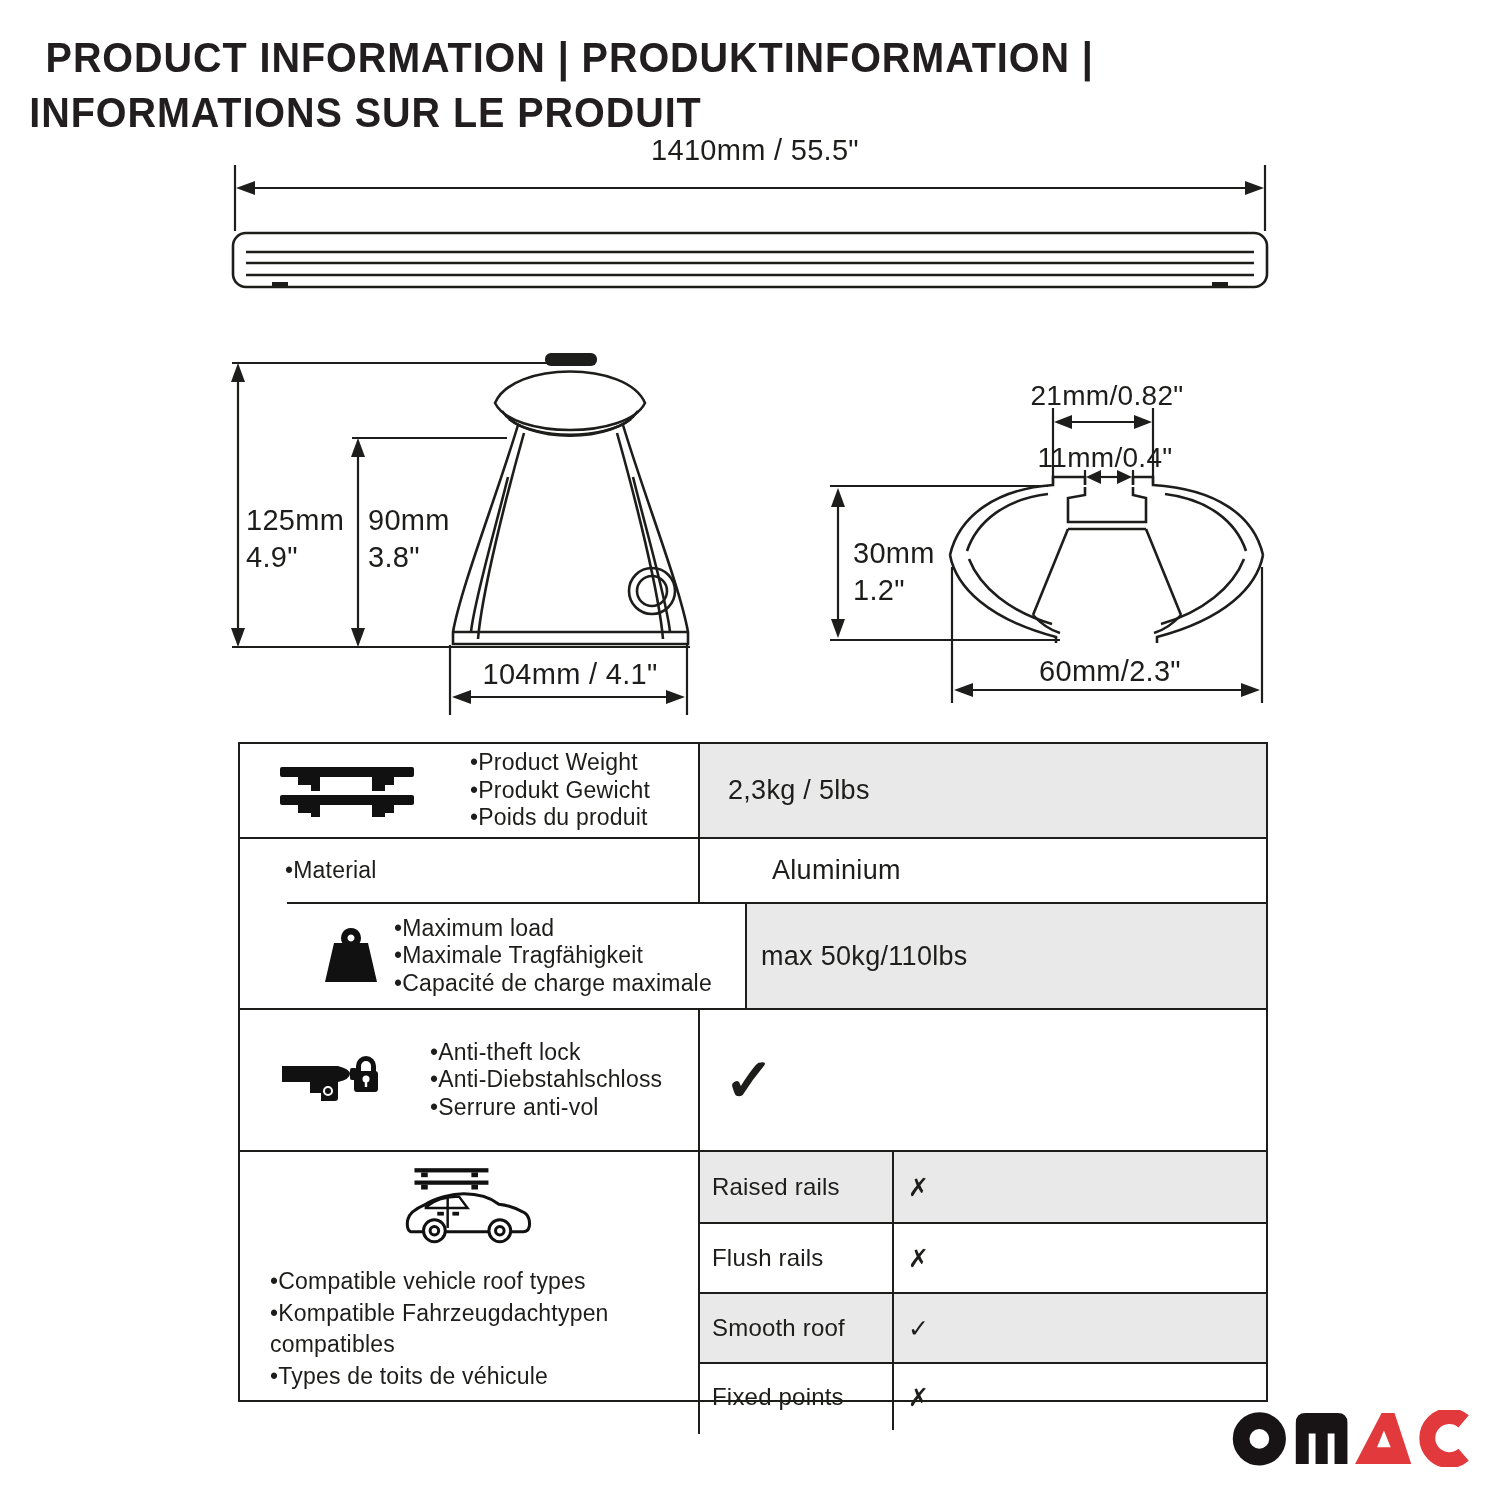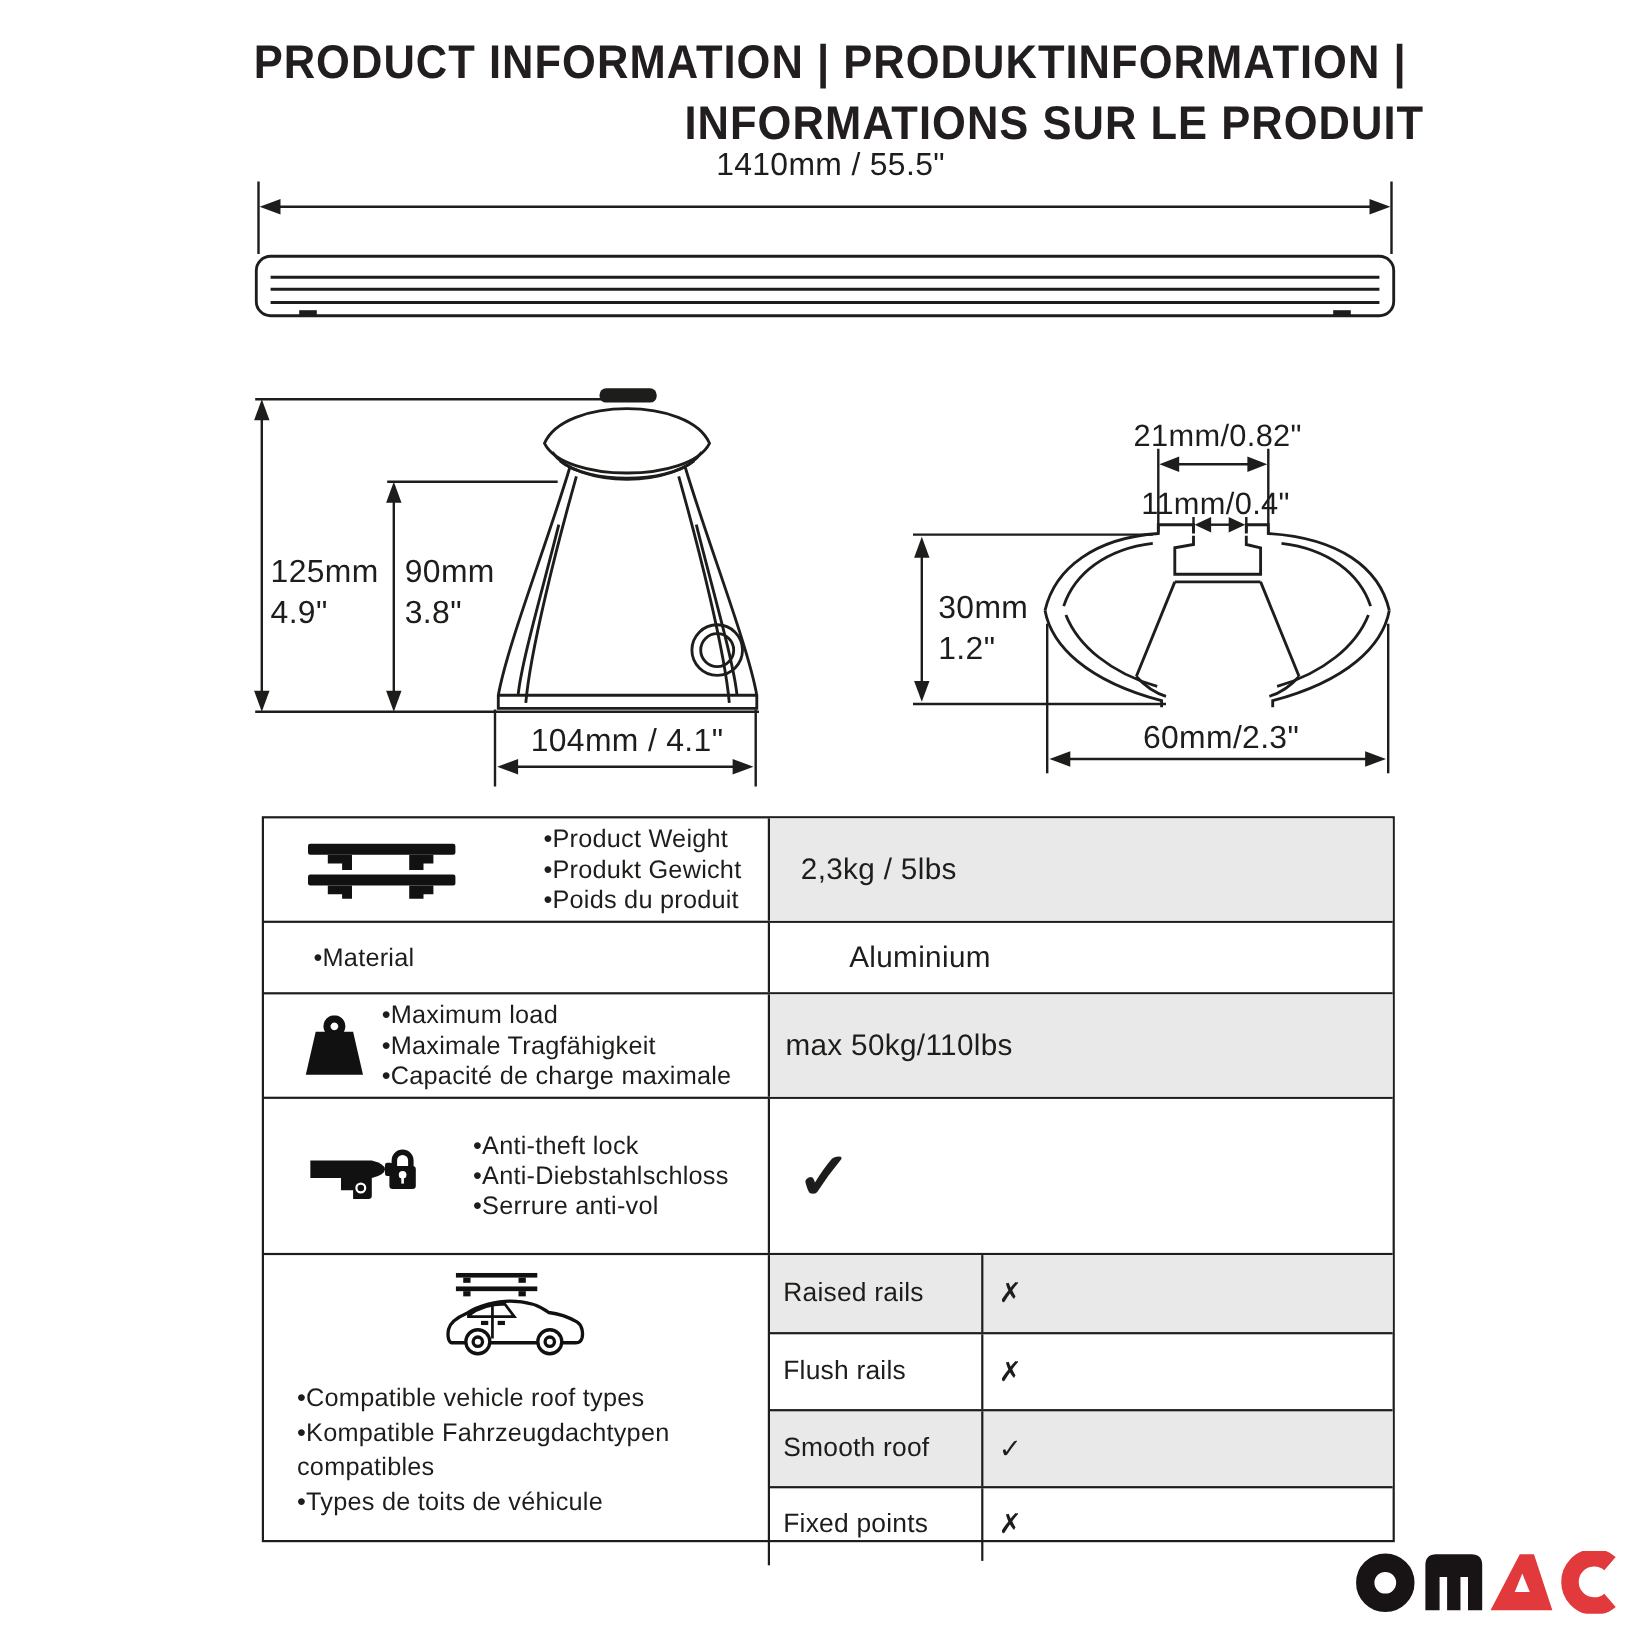--- a/index.html
+++ b/index.html
@@ -1,44 +1,44 @@
 <!DOCTYPE html>
 <html><head>
 <meta charset="utf-8">
 <style>
   html,body{margin:0;padding:0;background:#ffffff;}
   .sheet{position:relative;width:1500px;height:1500px;background:#fff;
          font-family:"Liberation Sans",sans-serif;color:#1d1d1b;overflow:hidden;}
   .abs{position:absolute;}
   
-  .title{position:absolute;top:30px;left:0;width:1324px;text-align:right;
+  .title{position:absolute;top:30px;left:0;width:1324px;text-align:left;
          font-weight:bold;font-size:43px;line-height:55px;letter-spacing:1px;color:#221e20;}
   .title span{display:inline-block;transform:scaleX(0.92);white-space:nowrap;}
   
   .dim{position:absolute;font-size:29px;letter-spacing:.3px;color:#1d1d1b;white-space:nowrap;}
   .dim.center{text-align:center;}
   .dim .ln{display:block;line-height:37px;}
   svg{display:block;}
   .draw line,.draw path,.draw rect.outline,.draw circle{stroke:#1d1d1b;fill:none;}
   
   .table{position:absolute;left:238px;top:742px;width:1030px;height:660px;
          border:2.5px solid #1d1d1b;box-sizing:border-box;background:#fff;}
   .trow{display:flex;box-sizing:border-box;border-top:2.5px solid #1d1d1b;}
   .trow:first-child{border-top:none;}
-  .r1{height:93px;} .r2{height:65px;gap:44px;} .r3{height:95px;} .r4{height:142px;} .r5{height:284px;}
+  .r1{height:93px;} .r2{height:65px;gap:44px;} .r3{height:106px;margin-left:47px;} .r4{height:142px;} .r5{height:284px;}
   .cell-l{width:460px;box-sizing:border-box;border-right:2.5px solid #1d1d1b;
           display:flex;align-items:center;}
   .cell-r{flex:1;display:flex;align-items:center;padding-left:28px;box-sizing:border-box;}
   .shade{background:#e9e9e9;}
   .lbl{font-size:23px;line-height:27.5px;letter-spacing:.2px;}
   .lbl span{display:block;}
   .val{font-size:27px;letter-spacing:.3px;}
   .big-check{font-size:60px;font-weight:bold;padding-left:24px;}
   
-  .r1 .cell-l{padding-left:40px;gap:24px;}
+  .r1 .cell-l{padding-left:40px;}
   .r1 .lbl{margin-left:50px;}
   .r2 .cell-l{padding-left:45px;}
   .r3 .cell-l{padding-left:32px;}
   .r3 .lbl{margin-left:11px;}
   .r3 .cell-r{padding-left:14px;}
   .r4 .cell-l{padding-left:42px;}
   .r4 .lbl{margin-left:50px;}
   .r5 .cell-l{flex-direction:column;align-items:center;justify-content:flex-start;}
   .r5 .car-wrap{margin-top:16px;}
   .r5 .lbl{align-self:stretch;padding-left:30px;margin-top:18px;line-height:31.5px;}

